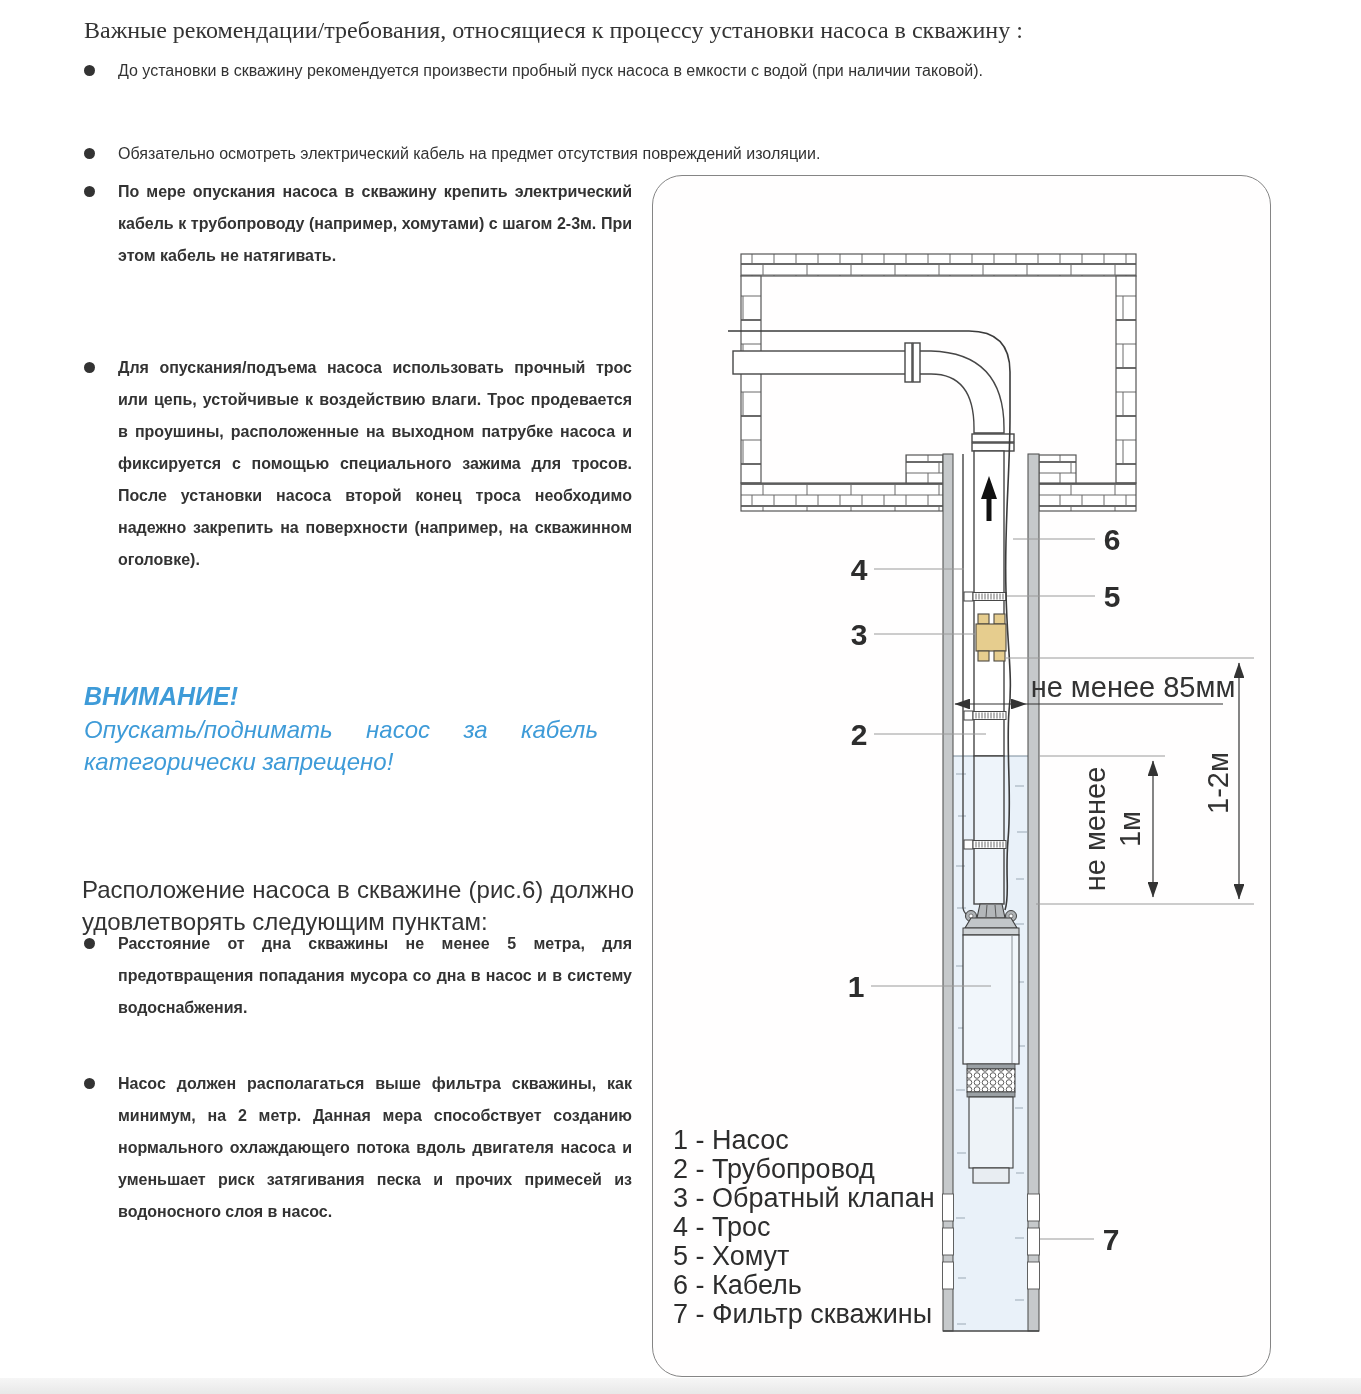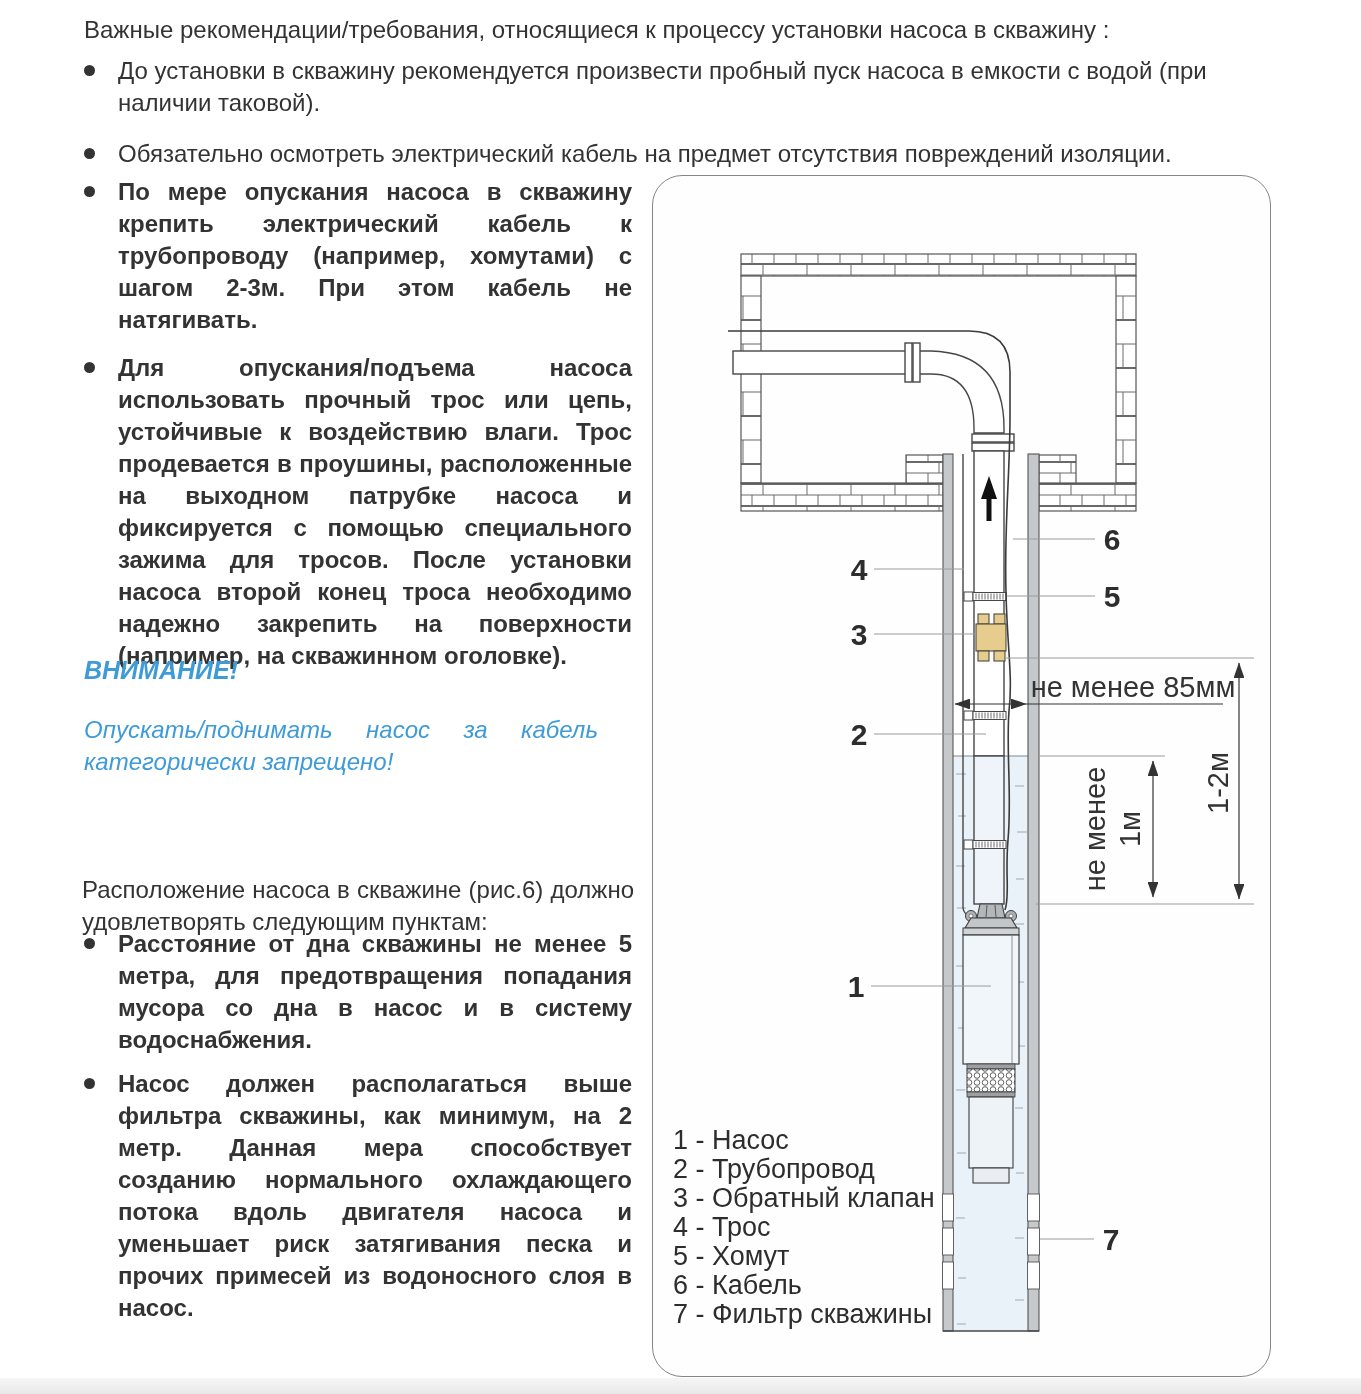--- a/index.html
+++ b/index.html
@@ -2,32 +2,32 @@
 <html><head>
 <meta charset="utf-8">
 <style>
   html,body{margin:0;padding:0;}
   body{
     width:1361px;height:1394px;position:relative;background:#ffffff;
     font-family:"Liberation Sans",sans-serif;color:#333333;overflow:hidden;
   }
   .abs{position:absolute;}
   .title{
-    left:84px;top:14px;width:1240px;font-size:24px;line-height:32px;color:#333;
+    left:84px;top:14px;width:1240px;font-size:24px;line-height:32px;color:#333;font-family:Liberation Serif, serif;
   }
   .bullet{position:absolute;left:84px;display:flex;}
   .dot{
     width:11px;height:11px;border-radius:50%;background:#333;margin-top:10px;
     flex:none;
   }
-  .btxt{margin-left:23px;font-size:24px;line-height:32px;color:#333;}
+  .btxt{margin-left:23px;font-size:16px;line-height:32px;color:#333;}
   .w-wide{width:1160px;}
   .w-col{width:514px;text-align:justify;font-weight:bold;}
   .warn-title{
-    left:84px;top:656px;font-size:25px;font-weight:bold;font-style:italic;
+    left:84px;top:682px;font-size:25px;font-weight:bold;font-style:italic;
     color:#3e9bd8;
   }
   .warn-text{
     left:84px;top:714px;width:514px;font-size:24px;line-height:32px;
     text-align:justify;color:#3e9bd8;font-style:italic;
   }
   .para{
     left:82px;top:874px;width:552px;font-size:24px;line-height:32px;
     text-align:justify;color:#333;
   }

